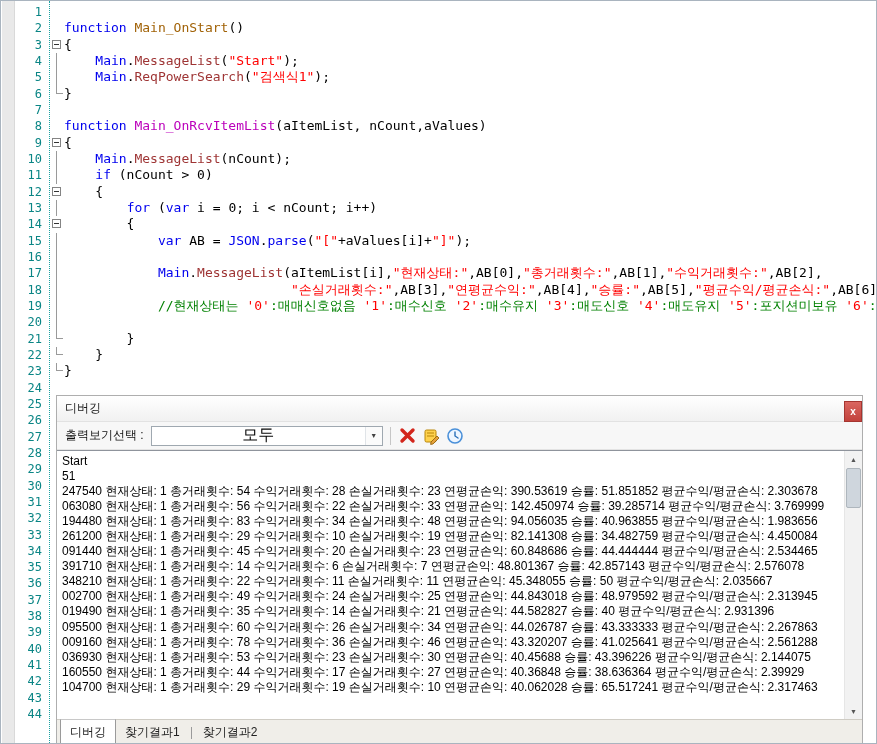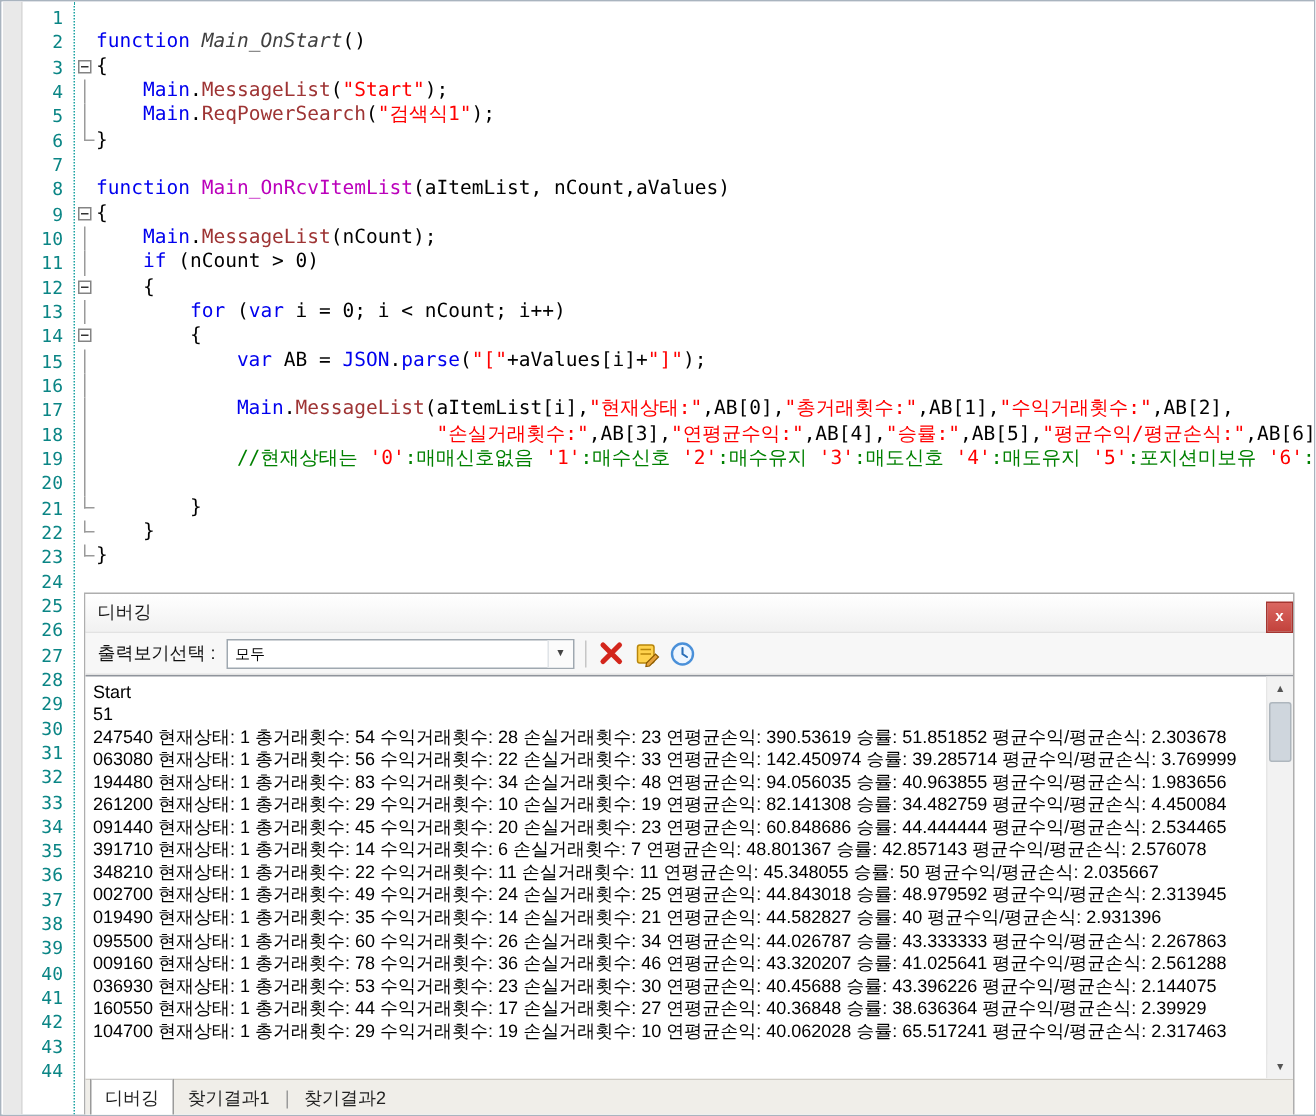--- a/index.html
+++ b/index.html
@@ -19,21 +19,21 @@
   .fend{position:absolute;left:5px;top:0;width:7px;height:8px;border-left:1px solid #9a9a9a;border-bottom:1px solid #9a9a9a;box-sizing:border-box;}
   .ccode{margin:0;flex:1;font-family:"DejaVu Sans Mono",monospace;font-size:13px;line-height:16.33px;white-space:pre;overflow:hidden;color:#000;}
 
   
   .dpanel{position:absolute;left:55px;top:394px;width:807px;height:364px;background:#fff;border:1px solid #aeaeae;box-sizing:border-box;display:flex;flex-direction:column;}
   .dp-title{position:relative;height:25px;flex:none;background:linear-gradient(#ffffff,#f1f1f1);border-bottom:1px solid #e2e2e2;font-size:12px;color:#1a1a1a;line-height:25px;padding-left:8px;}
   .dp-close{position:absolute;right:0px;top:5px;width:18px;height:21px;background:linear-gradient(#da6660,#c2423c);border:1px solid #a53530;box-sizing:border-box;color:#fff;font-size:10px;line-height:19px;text-align:center;font-weight:bold;cursor:default;}
   .dp-toolbar{height:27px;flex:none;display:flex;align-items:center;background:#f7f7f7;border-bottom:1px solid #e3e3e3;padding-left:8px;font-size:12px;color:#111;}
   .dp-toolbar .lbl{margin-right:7px;}
   .combo{width:232px;height:20px;background:#fff;border:1px solid #9fa8b0;box-sizing:border-box;display:flex;align-items:center;}
-  .combo .val{flex:1;padding:0 5px;font-size:10px;color:#000;}
+  .combo .val{flex:1;padding:0 5px;font-size:16px;color:#000;text-align:center;}
   .combo .arrowbtn{width:16px;height:100%;display:flex;align-items:center;justify-content:center;border-left:1px solid #e0e4e8;background:#fbfbfb;font-size:7px;color:#444;}
   .tsep{width:1px;height:18px;background:#c6c6c6;margin:0 7px;}
   .tbicon{width:19px;height:19px;margin-right:5px;display:flex;align-items:center;justify-content:center;}
   .dp-output{flex:1;position:relative;background:#fff;border-top:1px solid #8f949c;overflow:hidden;}
   .outtext{position:absolute;left:5px;top:3px;right:20px;bottom:0;font-size:12px;line-height:15.05px;color:#000;}
   .oline{white-space:pre;overflow:hidden;height:15.05px;}
   .vscroll{position:absolute;right:0;top:0;bottom:0;width:17px;background:#f2f2f2;border-left:1px solid #e6e6e6;}
   .sarrow{position:absolute;left:0;width:17px;height:16px;display:flex;align-items:center;justify-content:center;font-size:7px;color:#555;background:#f2f2f2;}
   .sarrow.up{top:0;} .sarrow.down{bottom:0;}
   .sthumb{position:absolute;left:1px;top:17px;width:15px;height:40px;background:#cfd6dd;border:1px solid #aeb6bd;box-sizing:border-box;border-radius:2px;}
@@ -53,21 +53,21 @@
     <div class="dot-sep"></div>
     <div class="code-lines" id="code-lines">
         <div class="crow">
           <div class="lnum">1</div>
           <div class="fcell"></div>
           <pre class="ccode"></pre>
         </div>
         <div class="crow">
           <div class="lnum">2</div>
           <div class="fcell"></div>
-          <pre class="ccode"><span style="color: rgb(0, 0, 238);">function </span><span style="color: #404040; font-style: italic;">Main_OnStart</span><span style="color: rgb(0, 0, 0);">()</span></pre>
+          <pre class="ccode"><span style="color: rgb(0, 0, 238);">function </span><span style="color: #a16207;">Main_OnStart</span><span style="color: rgb(0, 0, 0);">()</span></pre>
         </div>
         <div class="crow">
           <div class="lnum">3</div>
           <div class="fcell">
             <div class="fbox"></div>
           </div>
           <pre class="ccode"><span style="color: rgb(0, 0, 0);">{</span></pre>
         </div>
         <div class="crow">
           <div class="lnum">4</div>

